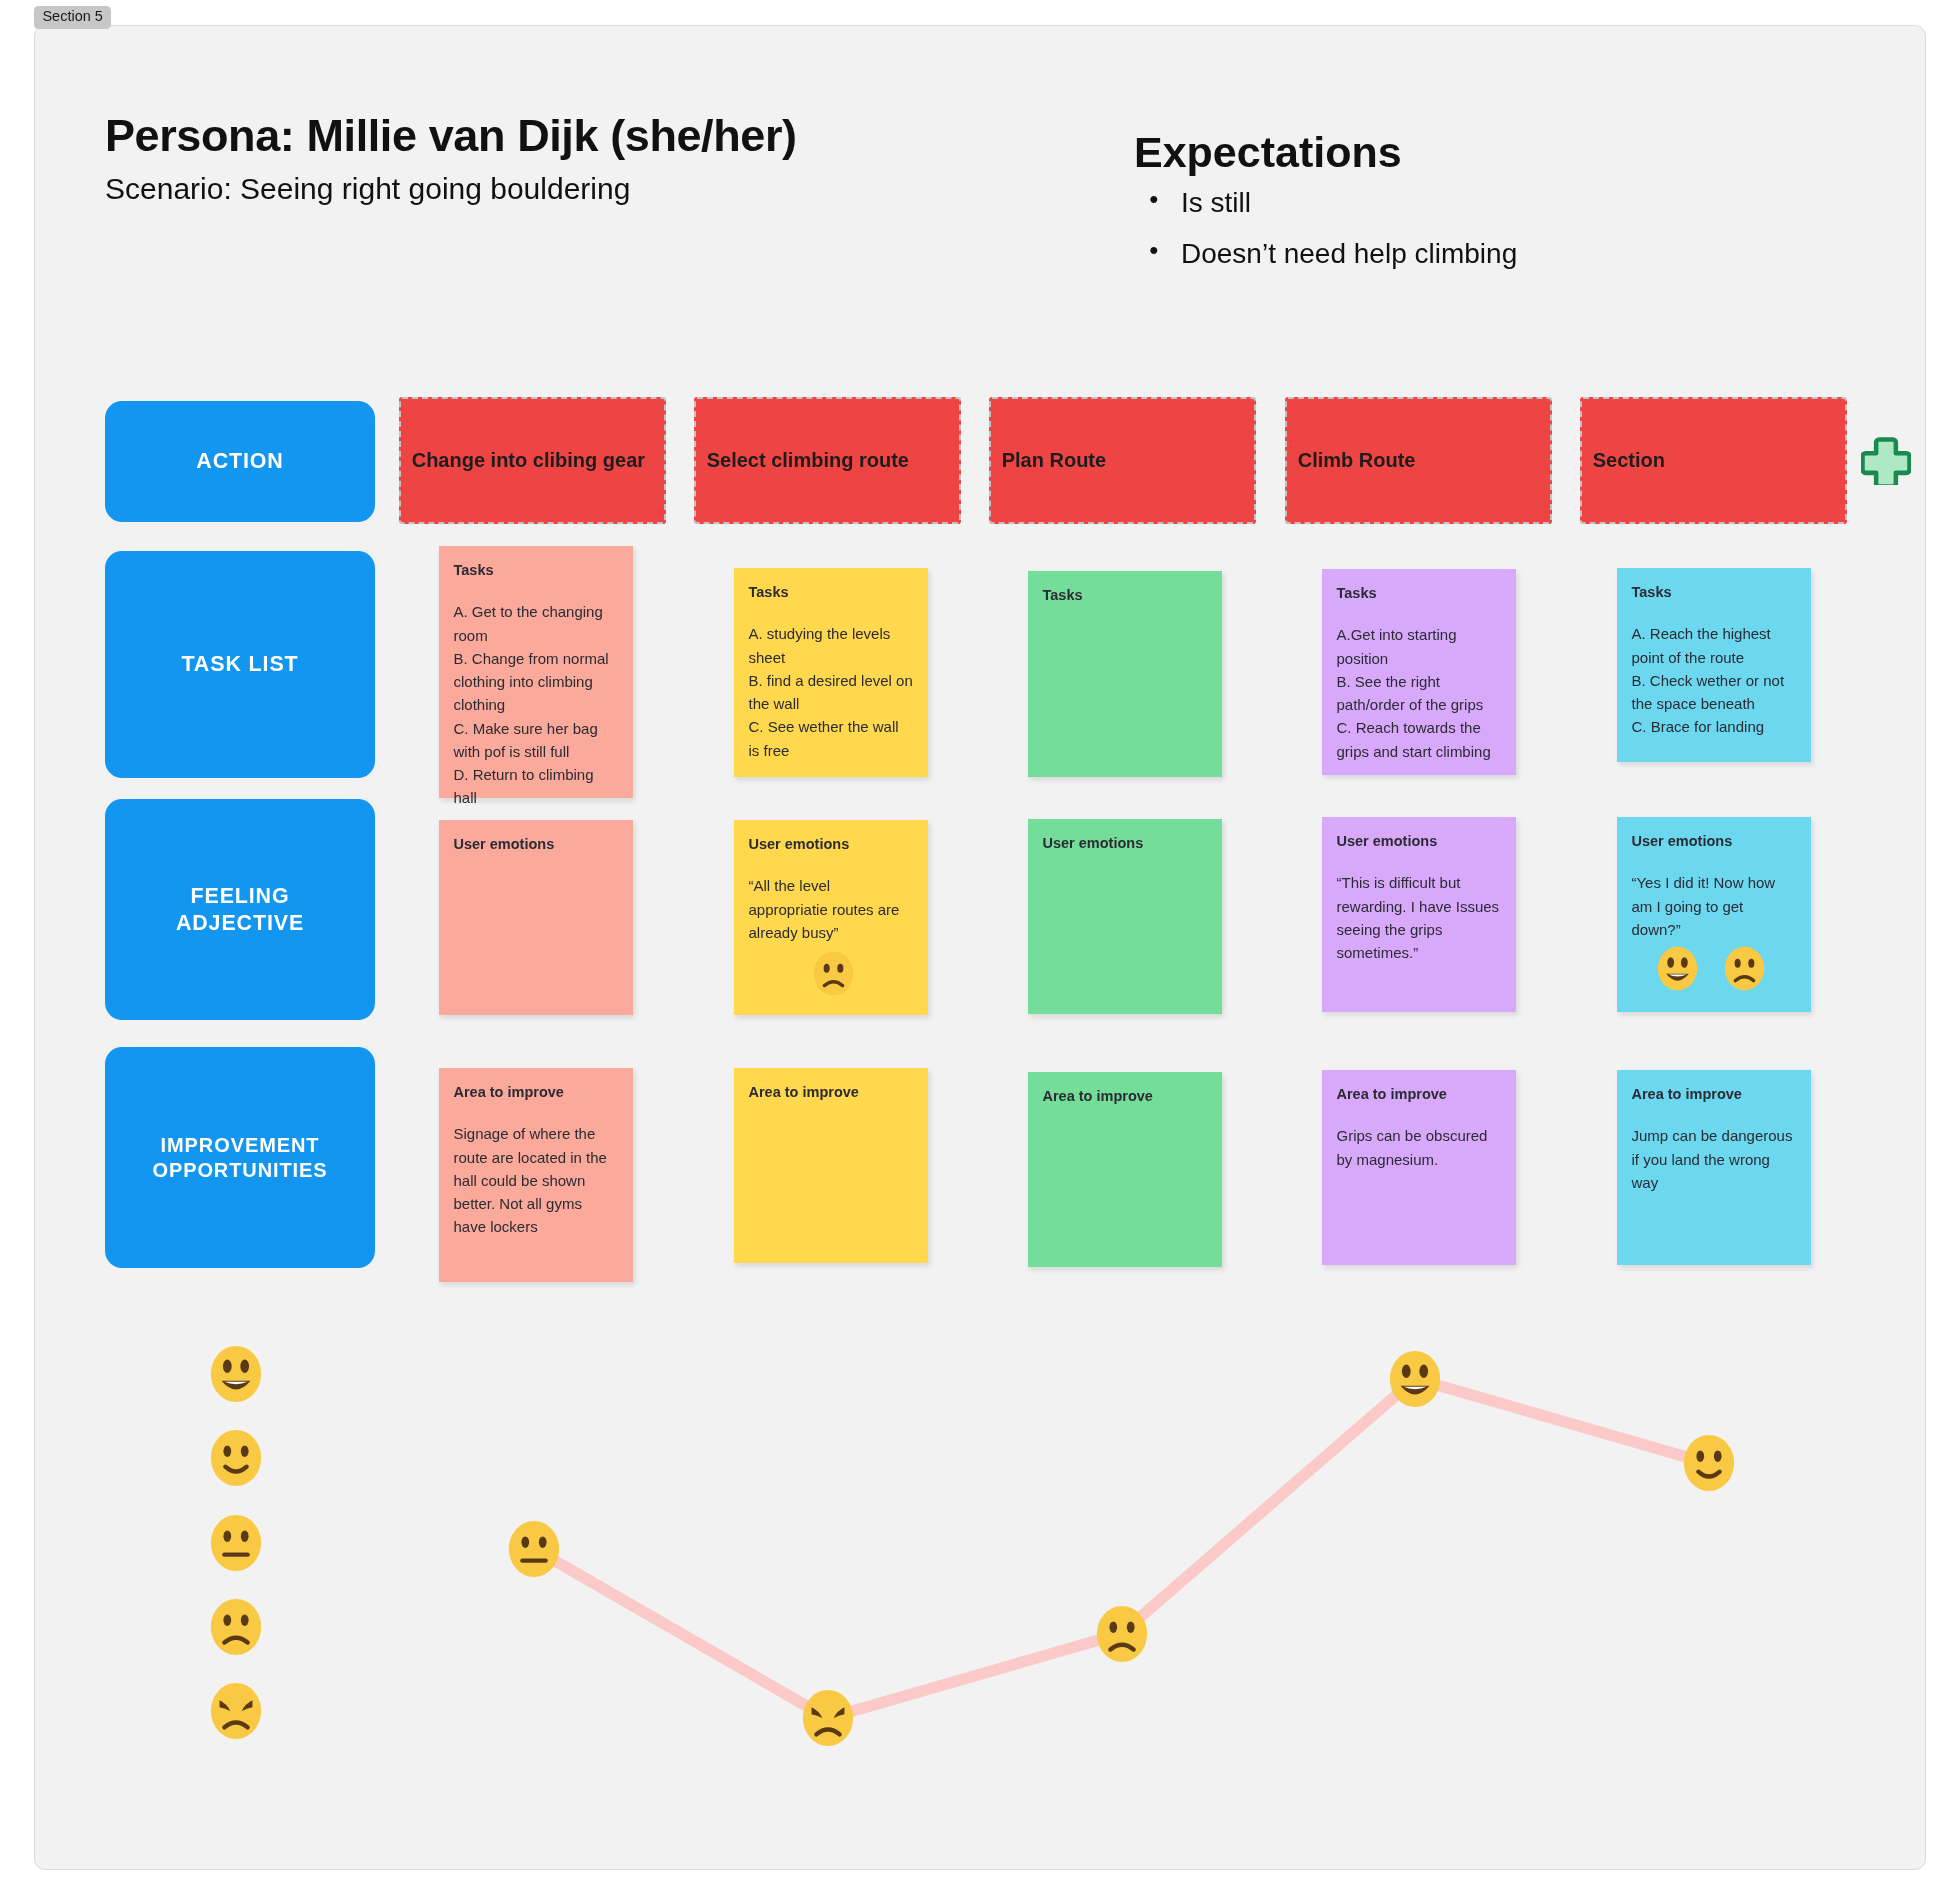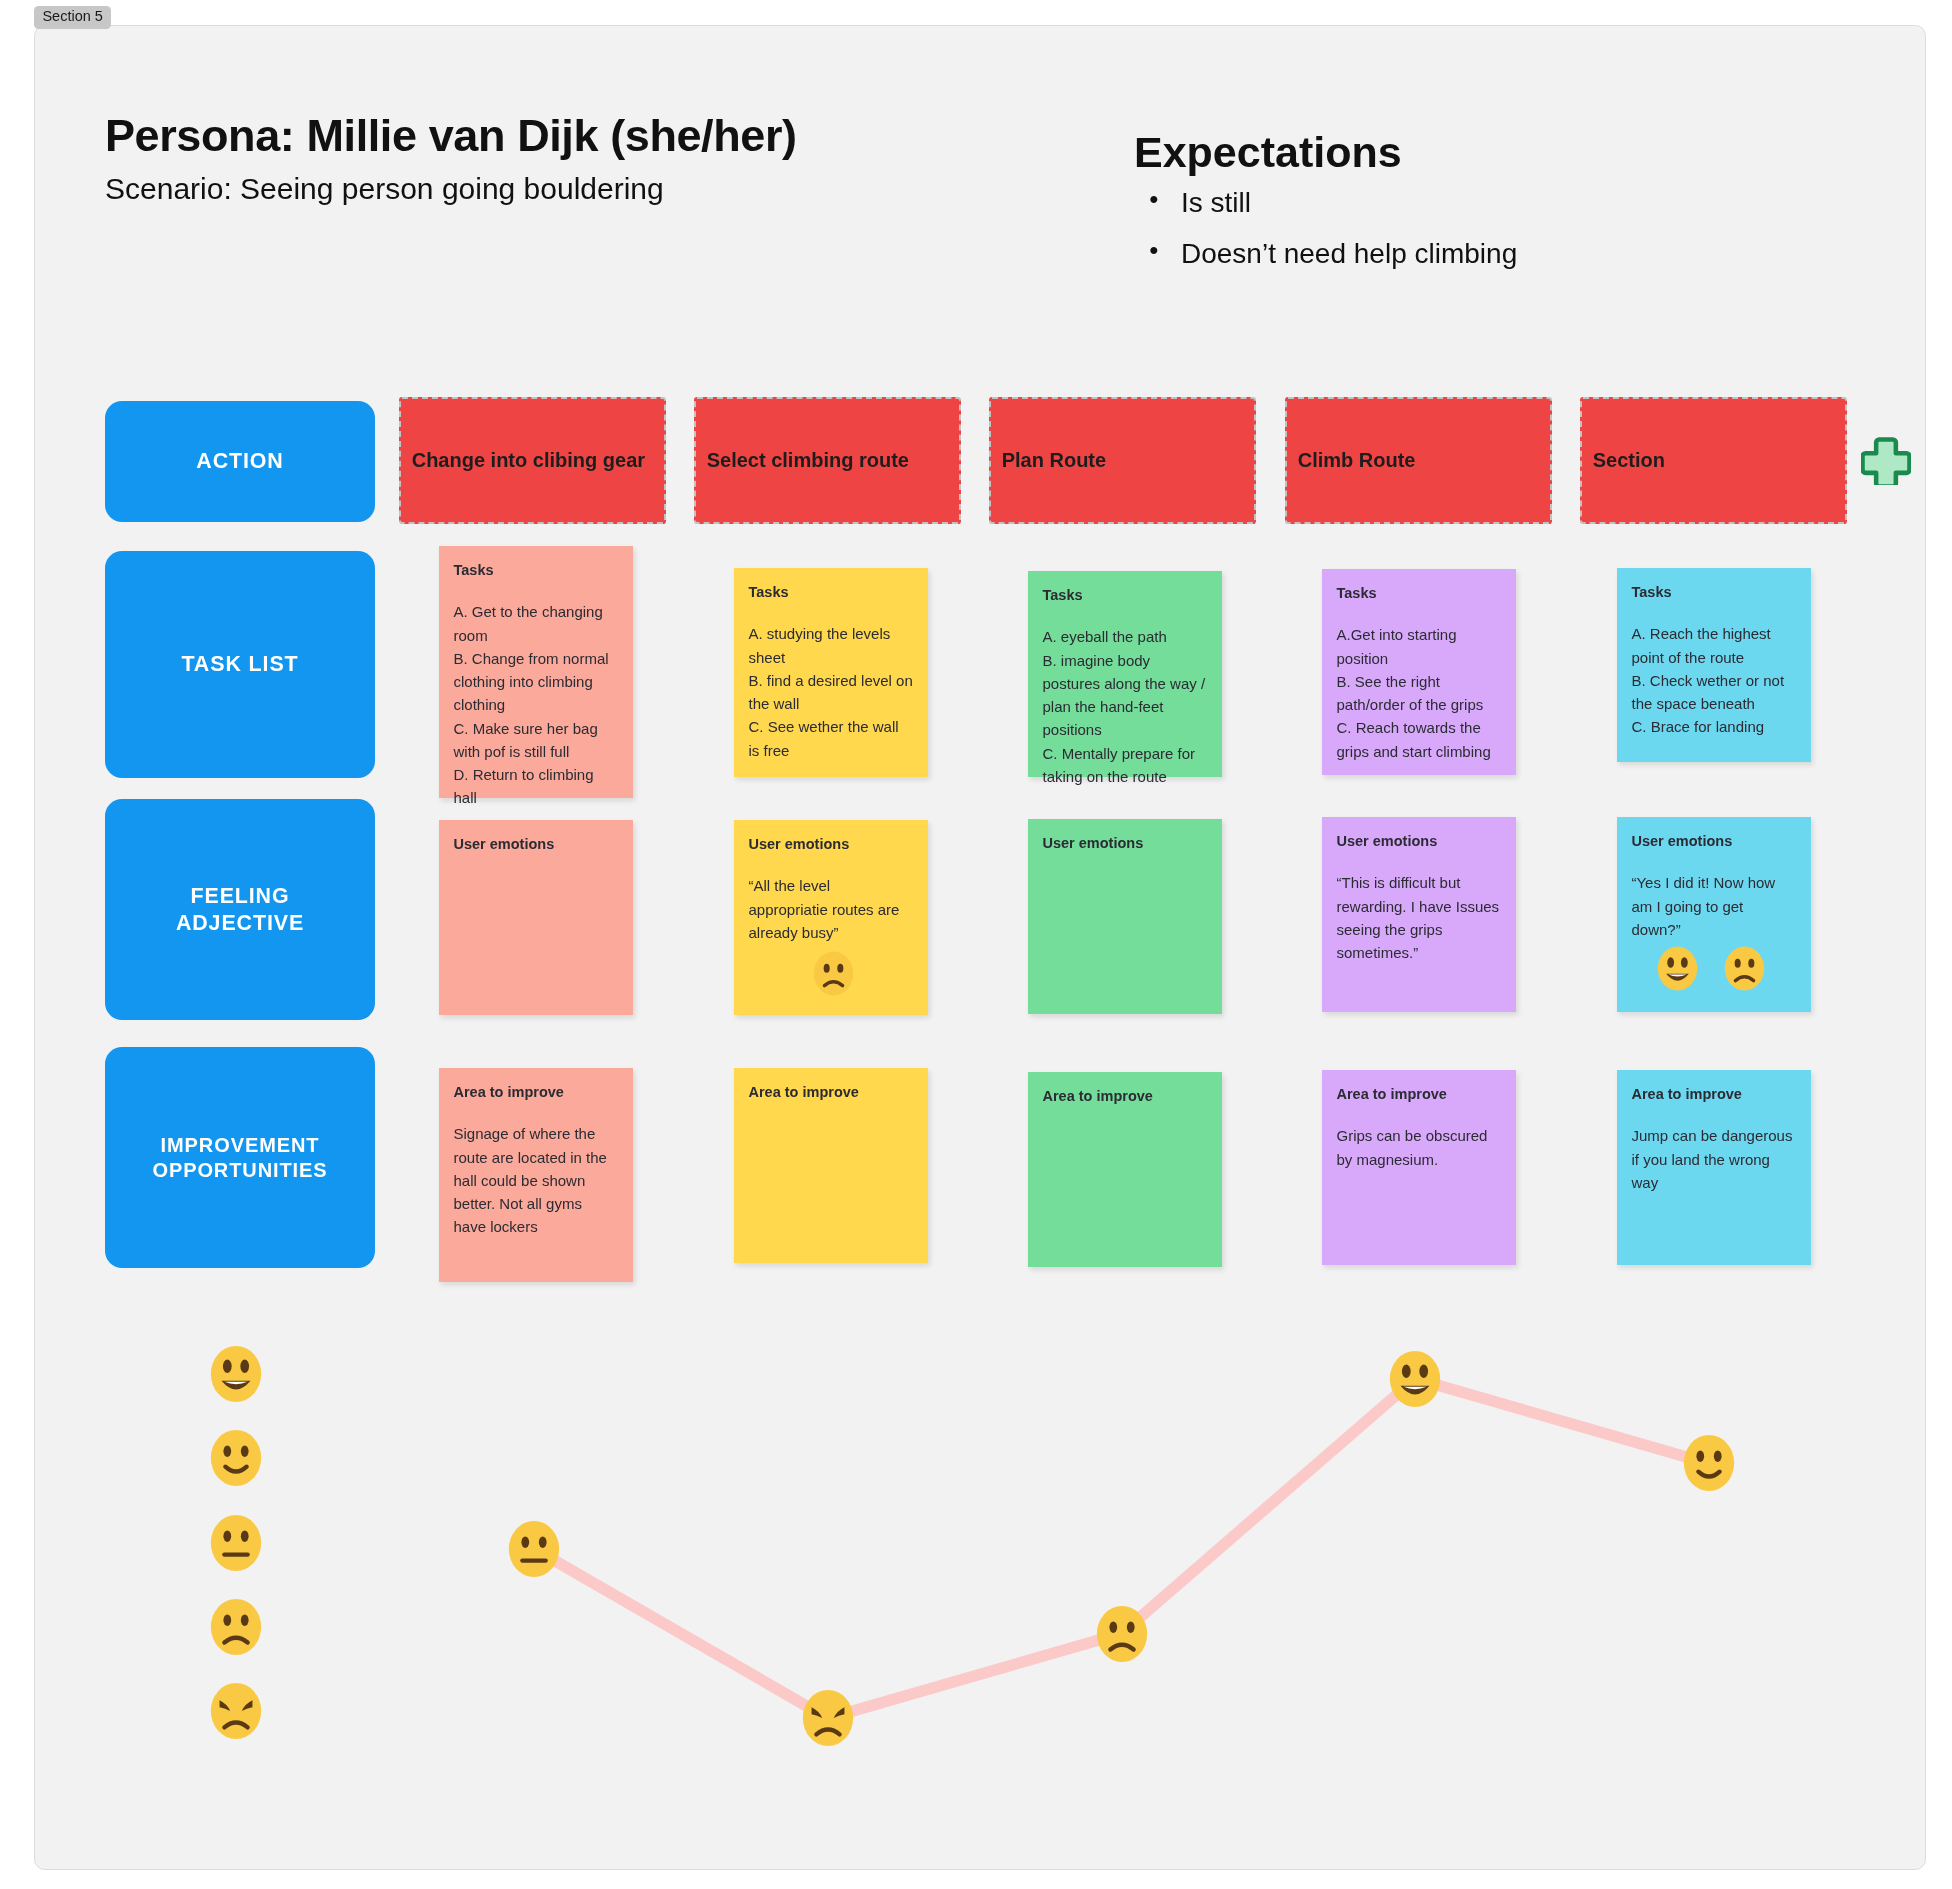--- a/index.html
+++ b/index.html
@@ -118,21 +118,21 @@
   svg.linelayer { position: absolute; left: 0; top: 0; width: 1953px; height: 1890px; }
 </style>
 </head>
 <body>
 
 <div class="section-tag">Section 5</div>
 
 <div class="canvas"></div>
 
 <div class="persona-title">Persona: Millie van Dijk (she/her)</div>
-<div class="persona-scenario">Scenario: Seeing person going bouldering</div>
+<div class="persona-scenario">Scenario: Seeing right going bouldering</div>
 <div class="exp-title">Expectations</div>
 <ul class="exp-list">
   <li>Is still</li>
   <li>Doesn’t need help climbing</li>
 </ul>
 
 <div class="rowlabel" style="left:105px; top:401px; width:270px; height:121px; font-size:21.4px;">
   <span>ACTION</span>
 </div>
 <div class="rowlabel" style="left:105px; top:551px; width:270px; height:227px; font-size:21.4px;">
@@ -177,23 +177,20 @@
 D. Return to climbing hall</div>
 </div>
 <div class="note" style="left:734px; top:568px; width:194px; height:209px; background:#ffd84d;">
   <div class="note-title">Tasks</div>
   <div class="note-body">A. studying the levels sheet
 B. find a desired level on the wall
 C. See wether the wall is free</div>
 </div>
 <div class="note" style="left:1028px; top:571px; width:194px; height:206px; background:#74dd9a;">
   <div class="note-title">Tasks</div>
-  <div class="note-body">A. eyeball the path
-B. imagine body postures along the way / plan the hand-feet positions
-C. Mentally prepare for taking on the route</div>
 </div>
 <div class="note" style="left:1322px; top:569px; width:194px; height:206px; background:#d8a9fb;">
   <div class="note-title">Tasks</div>
   <div class="note-body">A.Get into starting position
 B. See the right path/order of the grips
 C. Reach towards the grips and start climbing</div>
 </div>
 <div class="note" style="left:1617px; top:568px; width:194px; height:194px; background:#6cd8f0;">
   <div class="note-title">Tasks</div>
   <div class="note-body">A. Reach the highest point of the route

